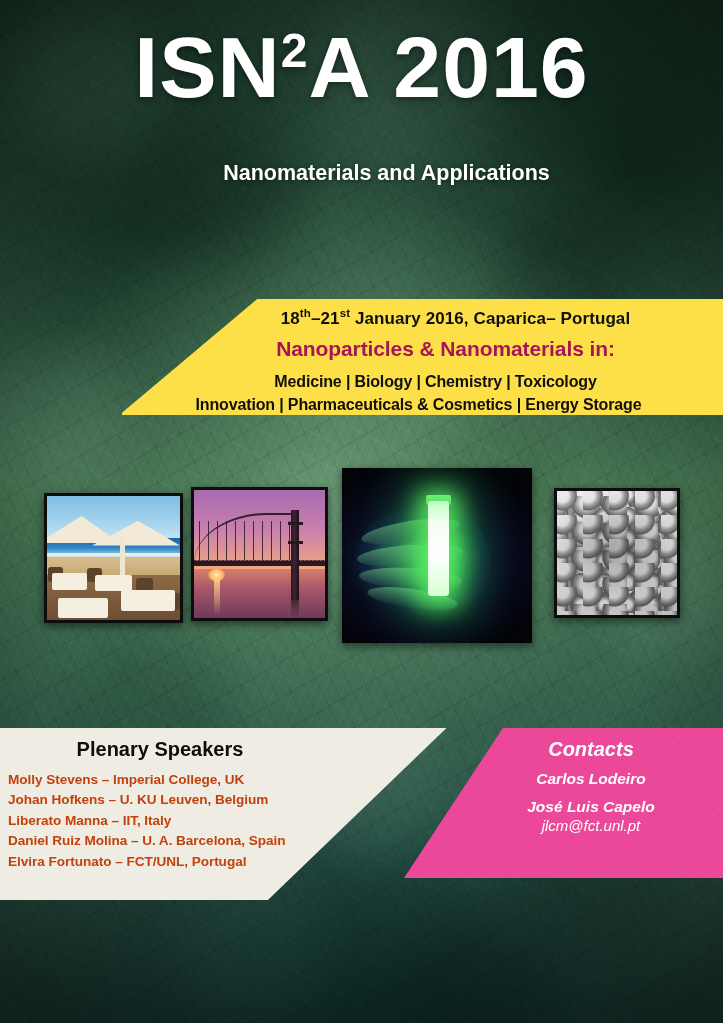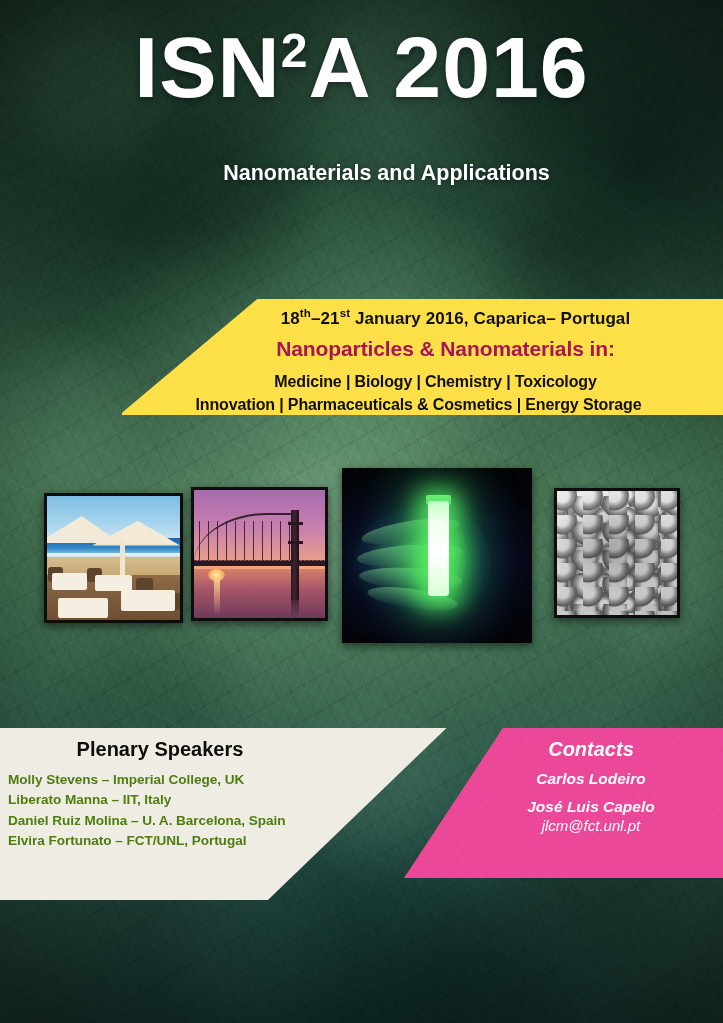--- a/index.html
+++ b/index.html
@@ -261,21 +261,21 @@
     text-align: center;
     font-size: 20px;
     font-weight: bold;
     color: #0d0d0b;
   }
   .speakers-list {
     position: absolute;
     left: 8px; top: 42px; right: 17px;
     font-size: 13.6px;
     font-weight: bold;
-    color: #4d7c0f;
+    color: #c2410c;
     line-height: 1.50;
     letter-spacing: -.05px;
   }
   .speakers-list li { list-style: none; white-space: nowrap; }
   .speakers-list { margin: 0; padding: 0; }
 
   
   .contacts {
     position: absolute;
     left: 404px;
@@ -398,20 +398,21 @@
   <div class="photo framed" id="photo-sem">
     <div class="sem-bg"></div>
     <div class="sem-dots"></div>
     <div class="sem-shade"></div>
   </div>
 
   <div class="speakers">
     <div class="speakers-title">Plenary Speakers</div>
     <ul class="speakers-list">
       <li>Molly Stevens – Imperial College, UK</li>
+      <li>Johan Hofkens – U. KU Leuven, Belgium</li>
       <li>Liberato Manna – IIT, Italy</li>
       <li>Daniel Ruiz Molina – U. A. Barcelona, Spain</li>
       <li>Elvira Fortunato – FCT/UNL, Portugal</li>
     </ul>
   </div>
 
   <div class="contacts">
     <div class="contacts-tex"></div>
     <div class="contacts-inner">
       <div class="contacts-title">Contacts</div>

